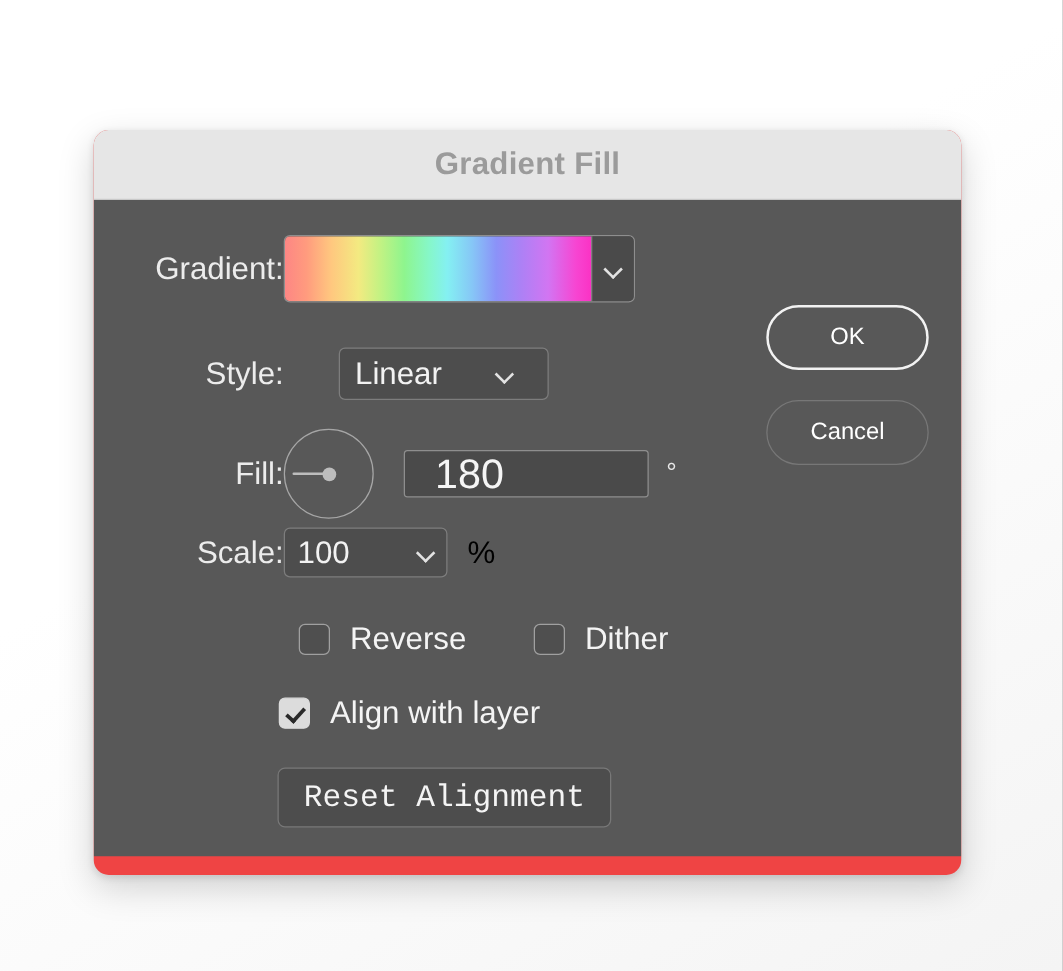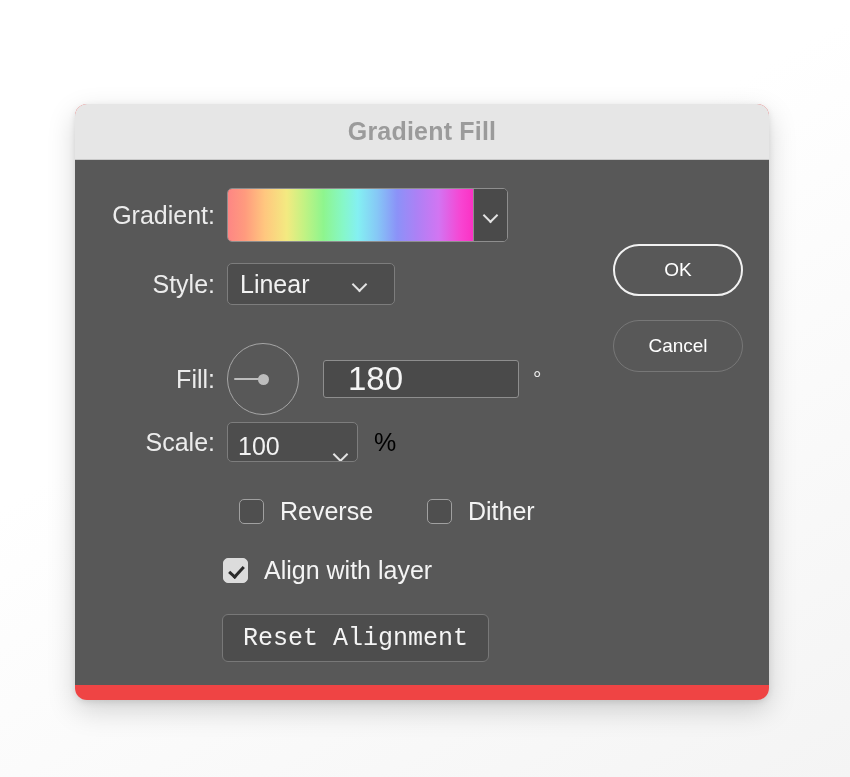--- a/index.html
+++ b/index.html
@@ -54,21 +54,20 @@
   .row {
     position: absolute;
     display: flex;
     align-items: center;
   }
   .label {
     color: #ececec;
     font-size: 25px;
     text-align: right;
     width: 152px;
-    padding-right: 12px;
     box-sizing: border-box;
     white-space: nowrap;
   }
 
   
   .gradient-control {
     display: flex;
     align-items: stretch;
     height: 54px;
     border: 1px solid #8e8e8e;
@@ -190,21 +189,21 @@
   .unit {
     color: #e8e8e8;
     font-size: 21px;
     margin-left: 14px;
   }
   .unit-pct { font-size: 25px; margin-left: 16px; }
 
   
   .stepper {
     display: flex;
-    align-items: flex-end;
+    align-items: center;
     height: 40px;
     border: 1px solid #7d7d7d;
     border-radius: 5px;
     background: #4d4d4d;
     box-sizing: border-box;
     overflow: hidden;
   }
   .stepper-field {
     width: 84px;
     display: flex;
@@ -310,21 +309,21 @@
       <span class="label">Gradient:</span>
       <div class="gradient-control">
         <div class="gradient-swatch"></div>
         <div class="swatch-divider"></div>
         <div class="chevron-box">
           <span class="chev"></span>
         </div>
       </div>
     </div>
 
-    <div class="row" style="left:0px; top:103px;">
+    <div class="row" style="left:0px; top:118px;gap:44px;">
       <span class="label">Style:</span>
       <div class="select-box">
         <span class="select-value">Linear</span>
         <span class="chev"></span>
       </div>
     </div>
 
     <div class="row" style="left:0px; top:183px;">
       <span class="label">Fill:</span>
       <div class="dial">

